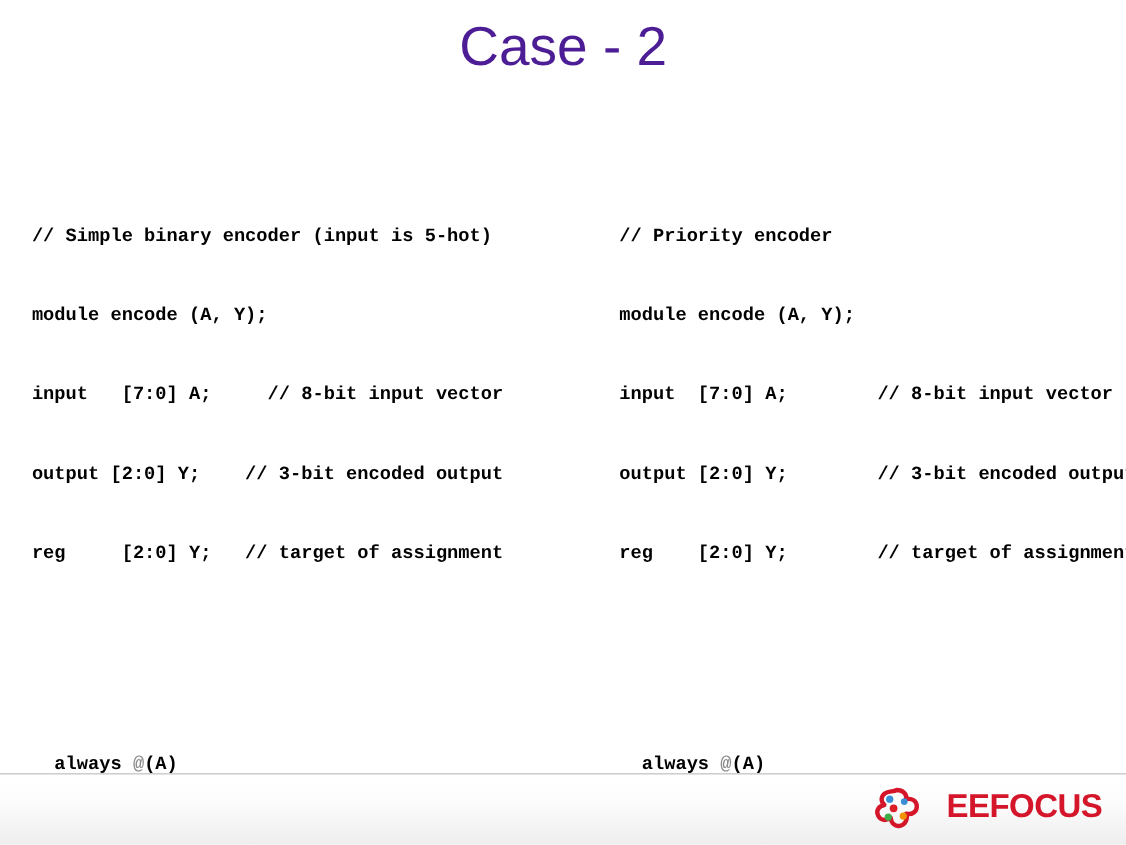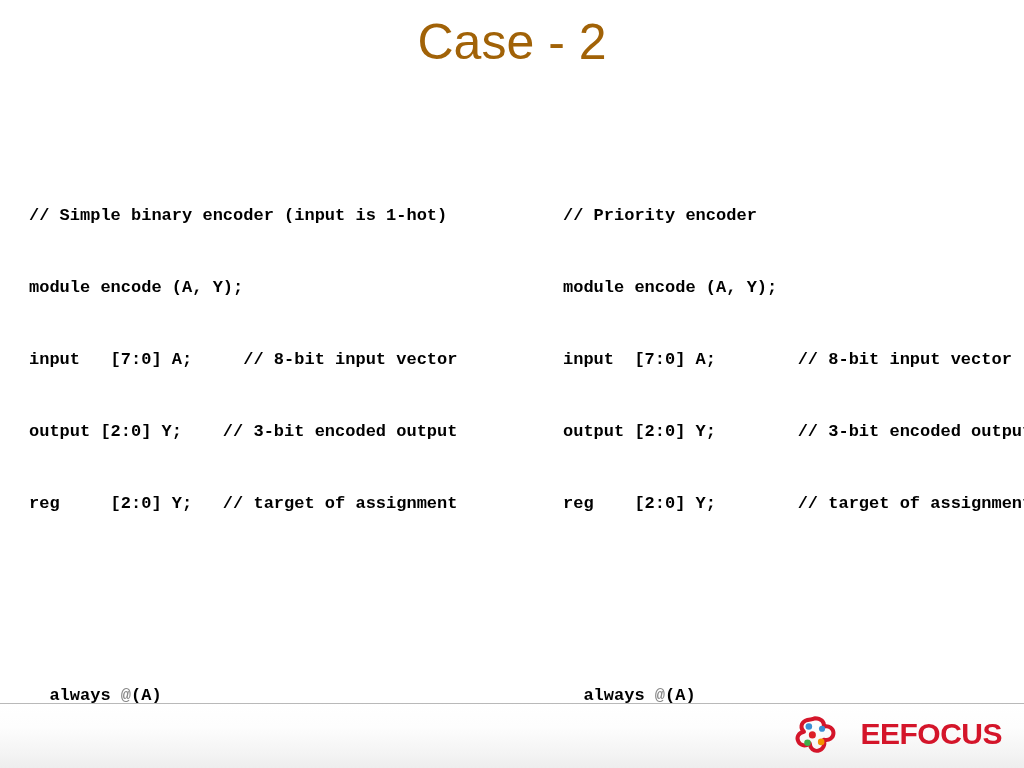--- a/index.html
+++ b/index.html
@@ -20,21 +20,21 @@
   #slide-title {
     position: absolute;
     left: 0;
     top: 12px;
     width: 1024px;
     text-align: center;
     font-family: "Liberation Sans", sans-serif;
     font-size: 50px;
     line-height: 60px;
     font-weight: normal;
-    color: #a16207;
+    color: #4c1d95;
     letter-spacing: 0px;
     white-space: pre;
   }
 
   
   #code-area {
     position: absolute;
     left: 0;
     top: 132px;
     width: 1024px;
@@ -110,21 +110,21 @@
 </style>
 </head>
 <body>
 
 <div id="slide-title">Case - 2</div>
 
 <div id="code-area">
 
   <div class="code-col" id="code-col-left">
 
-    <div class="code-block">// Simple binary encoder (input is 1-hot)</div>
+    <div class="code-block">// Simple binary encoder (input is 5-hot)</div>
     <div class="code-block">module encode (A, Y);</div>
     <div class="code-block">input   [7:0] A;     // 8-bit input vector</div>
     <div class="code-block">output [2:0] Y;    // 3-bit encoded output</div>
     <div class="code-block">reg     [2:0] Y;   // target of assignment</div>
 
     <div class="code-gap"></div>
 
     <div class="code-block"><span>  always </span><span class="at-sym">@</span><span>(A)</span></div>
 
     

